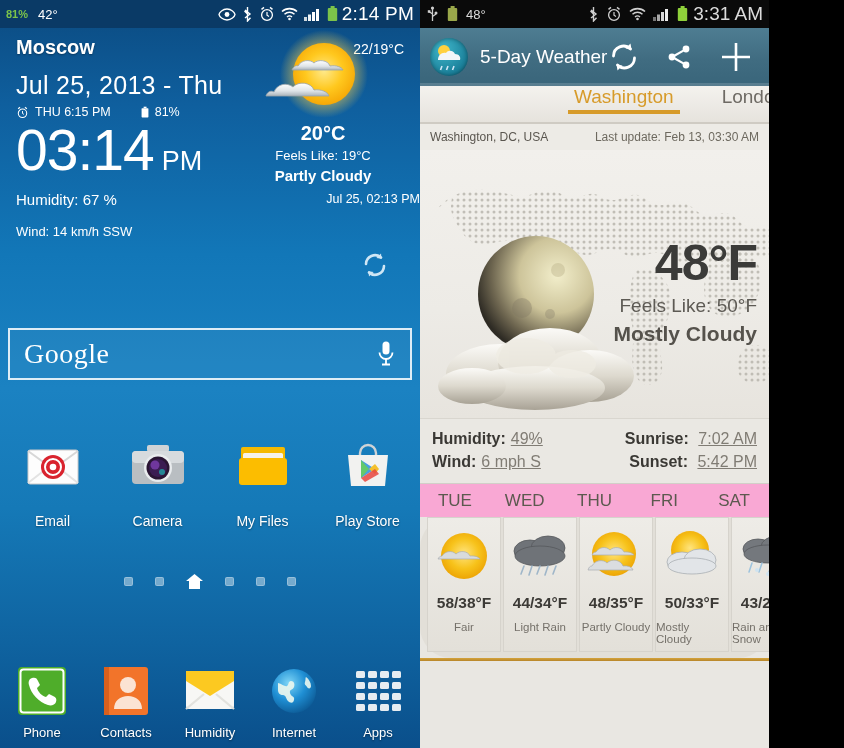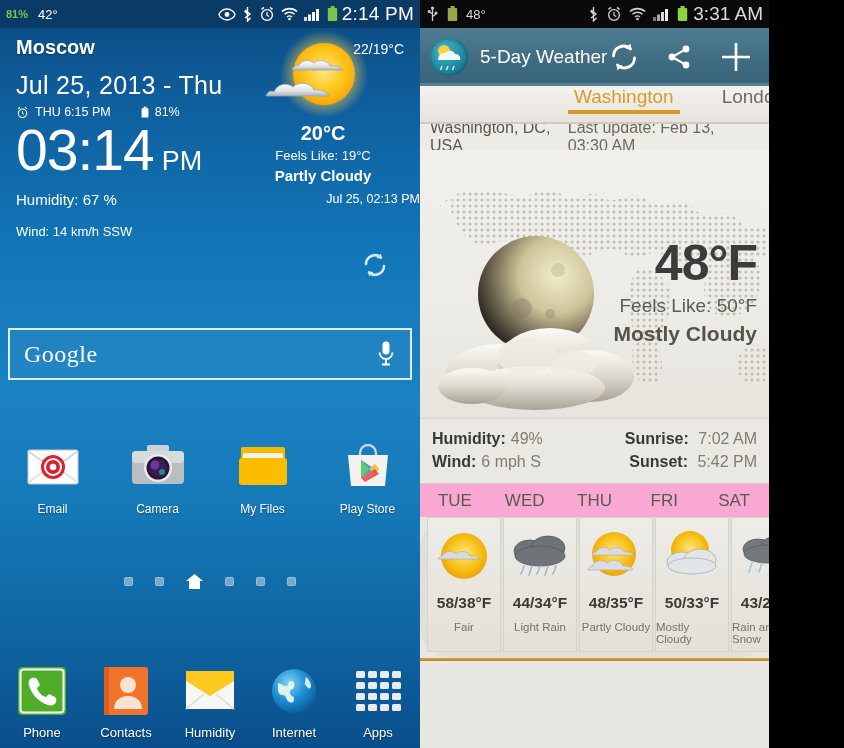--- a/index.html
+++ b/index.html
@@ -35,28 +35,28 @@
   .wx-temp { font-size:20px; font-weight:bold; margin-top:2px; }
   .wx-feels { font-size:13px; margin-top:3px; }
   .wx-cond { font-size:15px; font-weight:bold; margin-top:4px; }
   .wx-upd { position:absolute; right:0; top:192px; width:185px; text-align:right;
             font-size:12.5px; color:#fff; }
   .wx-refresh { position:absolute; left:362px; top:252px; }
 
   .gbar { position:absolute; left:8px; top:328px; width:404px; height:52px;
           border:2px solid rgba(255,255,255,.85); display:flex; align-items:center;
           background:rgba(255,255,255,.04); }
-  .gword { font-family:"Liberation Serif", serif; font-size:24px; color:#fff;
+  .gword { font-family:"Liberation Serif", serif; font-size:28px; color:#fff;
            margin-left:14px; letter-spacing:.5px; }
   .gmic { margin-left:auto; margin-right:14px; }
 
   .apps-row { position:absolute; top:438px; left:0; width:420px; display:flex; }
   .app { width:105px; text-align:center; color:#fff; }
   .app .ibox { width:58px; height:58px; margin:0 auto; position:relative; }
-  .app .lbl { font-size:12px; margin-top:6px; text-shadow:0 1px 2px rgba(0,0,0,.4); }
+  .app .lbl { font-size:14px; margin-top:17px; text-shadow:0 1px 2px rgba(0,0,0,.4); }
 
   .dots { position:absolute; top:574px; left:0; width:420px;
           display:flex; justify-content:center; align-items:center; gap:22px; }
   .dot { width:9px; height:9px; background:rgba(255,255,255,.42); border-radius:2px;
          border:1px solid rgba(255,255,255,.25); }
 
   .dock { position:absolute; bottom:8px; left:0; width:420px; display:flex; }
   .dockitem { width:84px; text-align:center; color:#fff; }
   .dockitem .ibox { width:52px; height:52px; margin:0 auto; position:relative; }
   .dockitem .lbl { font-size:13px; margin-top:8px; text-shadow:0 1px 2px rgba(0,0,0,.45); }
@@ -83,34 +83,34 @@
           display:flex; align-items:flex-start; position:relative; }
   .tabs:after{ content:""; position:absolute; left:0; right:0; bottom:0; height:2px; background:#cfcbc3; }
   .tab { flex:0 0 auto; padding:0 10px 6px 10px; font-size:19px; color:#6e6a64; position:relative; }
   .tab.active { color:#d79b2a; }
   .tab.active:after { content:""; position:absolute; left:4px; right:4px; bottom:0; height:4px;
                       background:#d79b2a; z-index:2; }
   #tab-washington { margin-left:144px; }
   #tab-london { margin-left:28px; }
 
   .locline { height:26px; display:flex; align-items:center; padding:0 10px;
-             background:#edebe6; font-size:16px; color:#5a564f; }
+             background:#edebe6; font-size:12px; color:#5a564f; }
   .locline .upd { margin-left:auto; color:#6d695f; }
 
   .hero { position:relative; height:268px;
           background:linear-gradient(180deg,#f2f0ec 0%,#edebe6 60%,#e7e4de 100%); overflow:hidden; }
   .hero .readout { position:absolute; right:12px; top:88px; text-align:right; }
   .hero .bigtemp { font-size:50px; font-weight:bold; color:#3b3b39; letter-spacing:-1px; line-height:1; }
   .hero .feels { font-size:19px; color:#5d5a54; margin-top:7px; }
   .hero .cond { font-size:21px; font-weight:bold; color:#55524c; margin-top:5px; }
 
   .stats { background:#eae8e3; padding:8px 12px 10px 12px; border-top:1px solid #d9d6cf; }
   .stats .row { display:flex; font-size:16px; line-height:1.45; }
   .stats .k { font-weight:bold; color:#3a3834; }
-  .stats .v { color:#807c74; margin-left:5px; }
+  .stats .v { color:#807c74; margin-left:5px;text-decoration:underline; }
   .stats .right-pair { margin-left:auto; }
 
   .daynames { display:flex; background:#f9a8d4; border-top:1px solid #d2cfc8; }
   .daynames div { flex:1; text-align:center; font-size:17px; color:#5c594f; padding:7px 0 6px; }
 
   .fcast { display:flex; background:#e2dfd8; padding:0 6px 6px;border-radius:31px; }
   .fcard { flex:1; margin:0 1px; background:linear-gradient(180deg,#eeece7,#e3e0d9);
            border:1px solid #d6d3cc; display:flex; flex-direction:column; align-items:center;
            padding:8px 0 6px; }
   .fcard .ficon { height:62px; width:72px; position:relative; }

